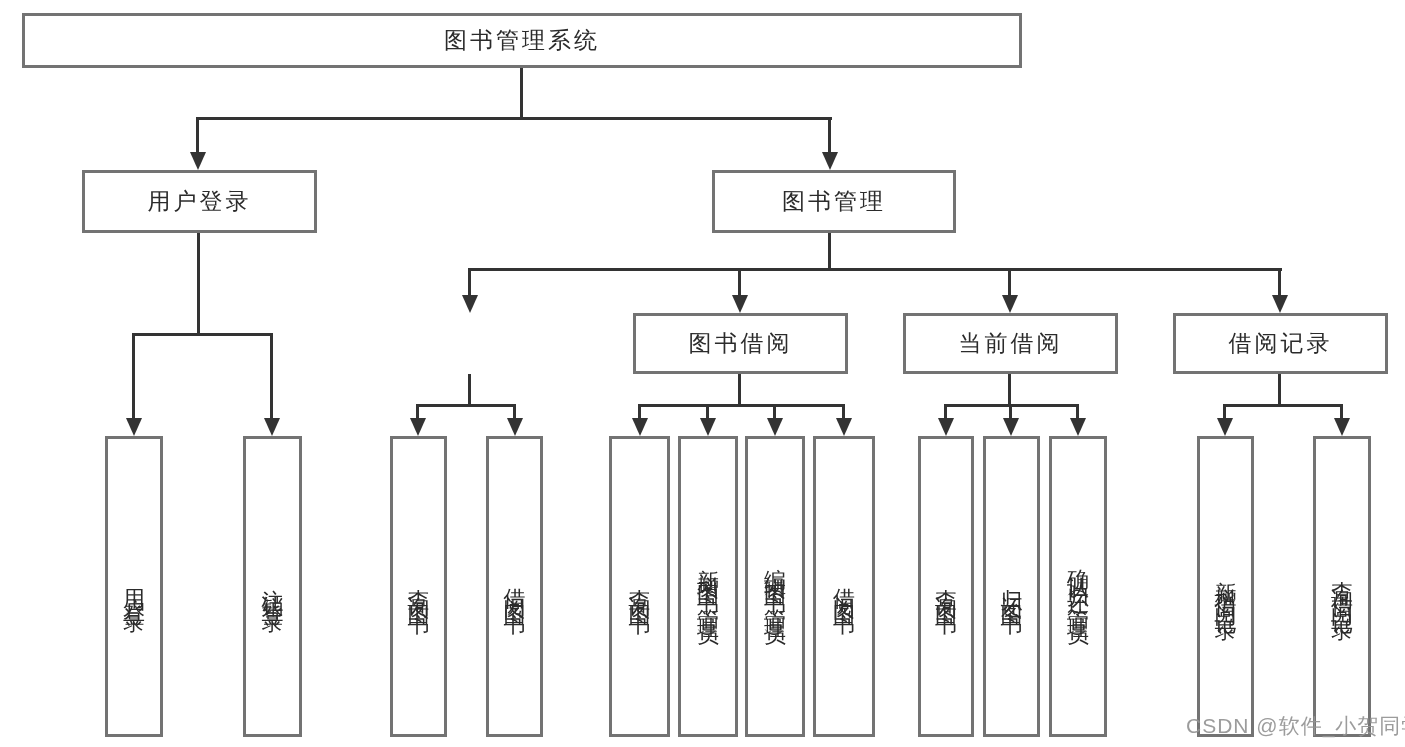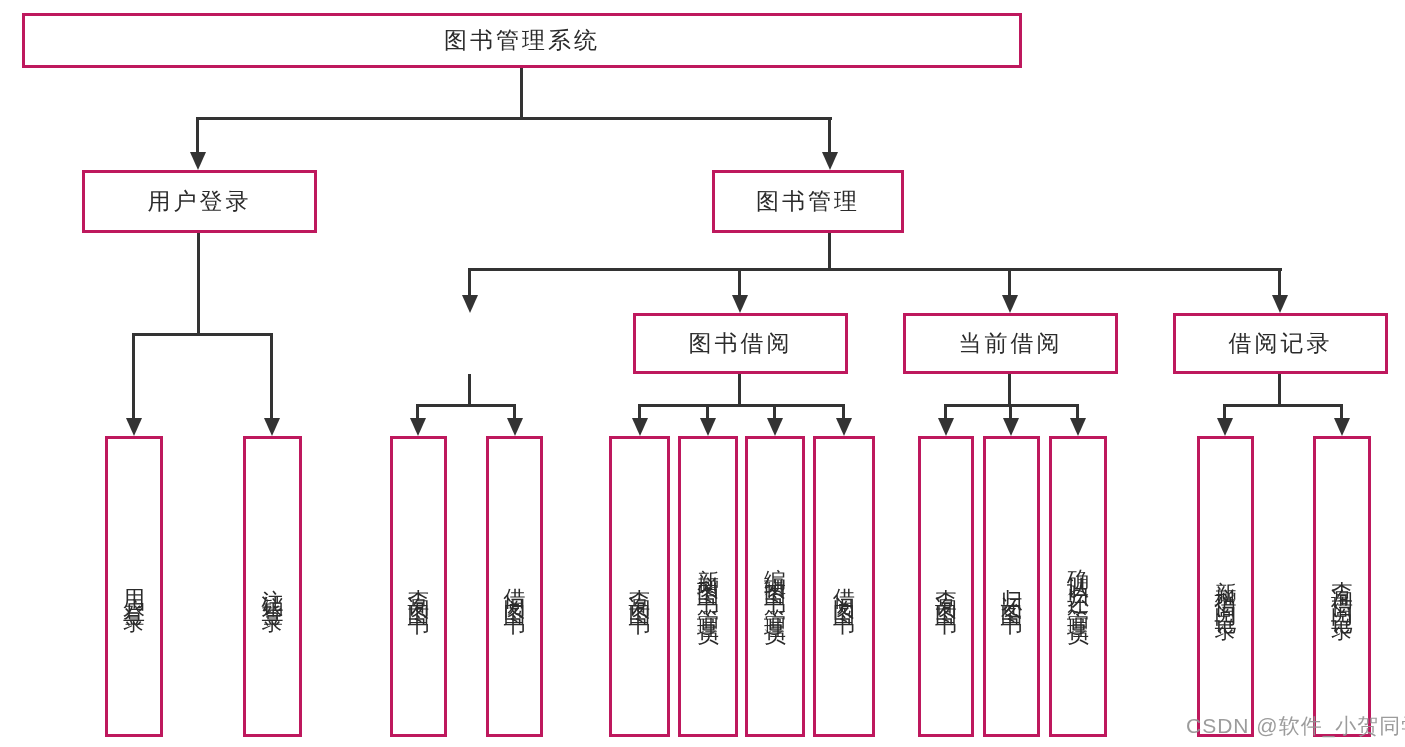--- a/index.html
+++ b/index.html
@@ -6,21 +6,21 @@
   .canvas{
     position:relative;
     width:1405px;height:747px;
     background:#ffffff;
     font-family:"Liberation Sans","DejaVu Sans",sans-serif;
     overflow:hidden;
   }
   .node{
     position:absolute;
     box-sizing:border-box;
-    border:3px solid #be185d;
+    border:3px solid #737373;
     background:#ffffff;
     display:flex;
     align-items:center;
     justify-content:center;
     color:#2b2b2b;
   }
   .node-h{
     font-size:23px;
     letter-spacing:3px;
     white-space:nowrap;
@@ -64,21 +64,21 @@
   <div class="vline" style="left:520px;top:68px;height:50px;"></div>
   <div class="hline" style="left:197px;top:117px;width:635px;"></div>
   <div class="vline" style="left:196px;top:117px;height:36px;"></div>
   <div class="ahead" style="left:190px;top:152px;"></div>
   <div class="vline" style="left:828px;top:117px;height:36px;"></div>
   <div class="ahead" style="left:822px;top:152px;"></div>
 
   <div class="node node-h" style="left:82px;top:170px;width:235px;height:63px;">
     <span>用户登录</span>
   </div>
-  <div class="node node-h" style="left:712px;top:170px;width:192px;height:63px;">
+  <div class="node node-h" style="left:712px;top:170px;width:244px;height:63px;">
     <span>图书管理</span>
   </div>
 
   <div class="vline" style="left:197px;top:233px;height:102px;"></div>
   <div class="hline" style="left:132px;top:333px;width:141px;"></div>
   <div class="vline" style="left:132px;top:333px;height:86px;"></div>
   <div class="ahead" style="left:126px;top:418px;"></div>
   <div class="vline" style="left:270px;top:333px;height:86px;"></div>
   <div class="ahead" style="left:264px;top:418px;"></div>
 

